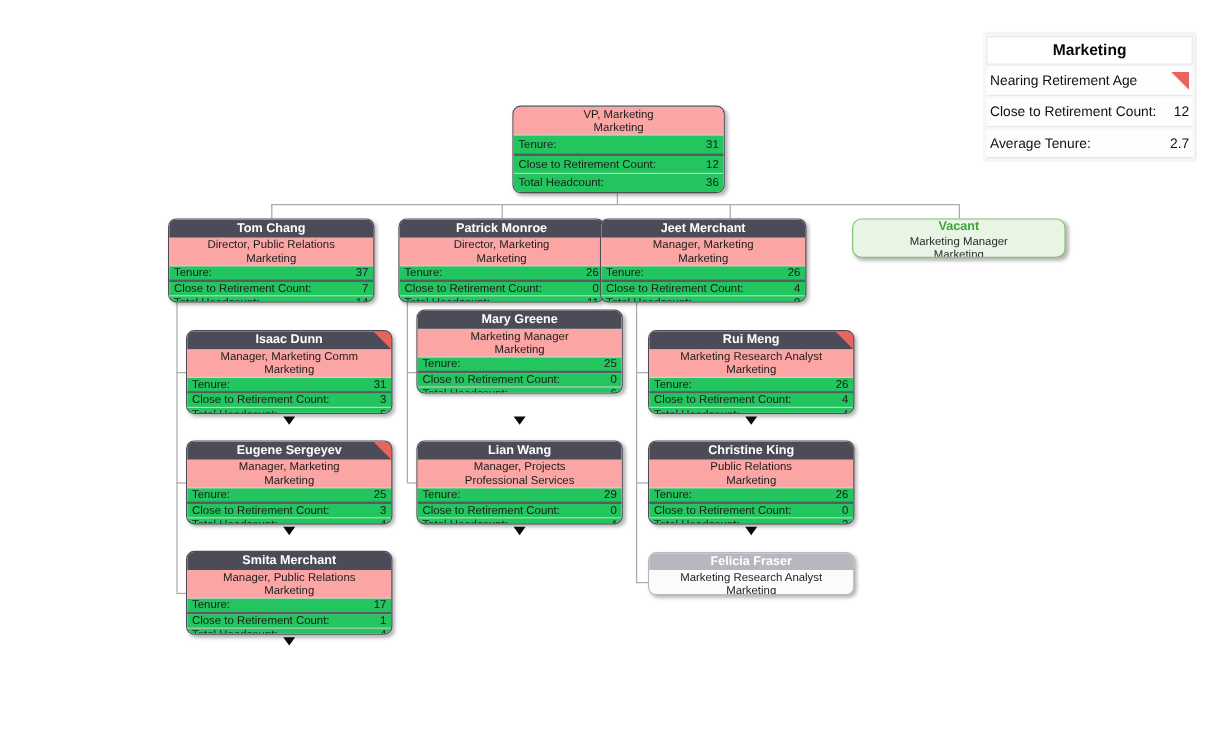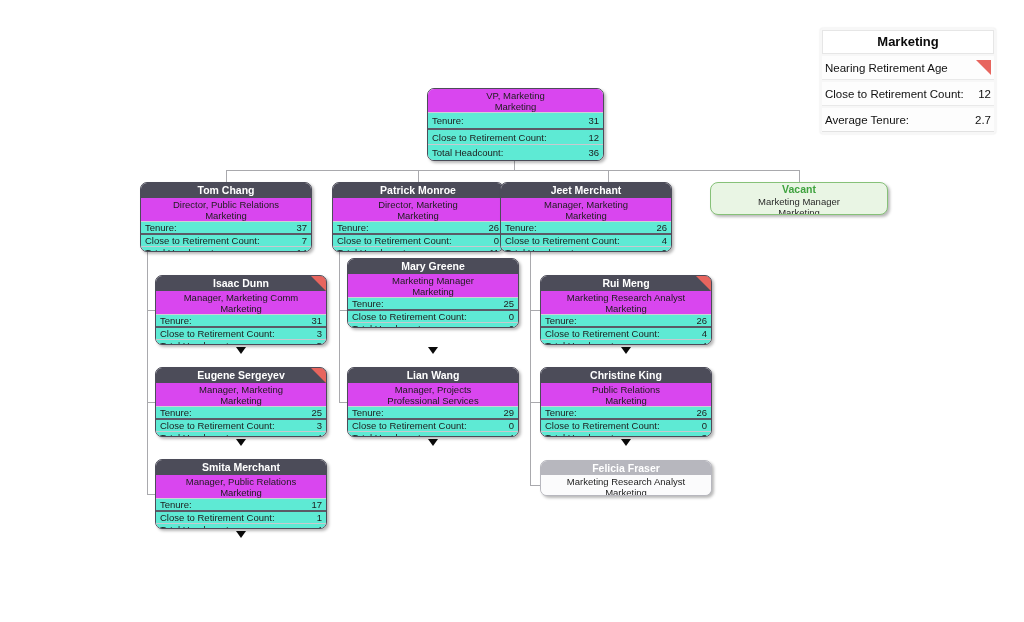--- a/index.html
+++ b/index.html
@@ -12,23 +12,23 @@
   .line.h { height:1px; }
   .line.v { width:1px; }
 
   
   .card { position:absolute; width:172px; height:70px; background:#f4f4f6;
           border:1.5px solid #4c4c59; border-radius:7px; overflow:hidden;
           box-shadow:2px 2px 3px rgba(0,0,0,0.28); display:flex; flex-direction:column; }
   .card .hdr { background:#4c4c59; color:#ffffff; font-weight:bold; font-size:10.5px;
                text-align:center; height:15px; line-height:15px; flex:0 0 15px; position:relative; }
   .titles { text-align:center; font-size:9.5px; color:#1c1c1c; line-height:11px;
-            padding-top:1px; border-bottom:1px solid #cfcfd6; flex:0 0 23px; background:#d946ef; }
+            padding-top:1px; border-bottom:1px solid #cfcfd6; flex:0 0 23px; background:#fca5a5; }
   .row { display:flex; justify-content:space-between; align-items:center;
-         font-size:9.5px; color:#1c1c1c; padding:0 4px; flex:1; background:#5eead4; }
+         font-size:9.5px; color:#1c1c1c; padding:0 4px; flex:1; background:#22c55e; }
   .row.dark-sep { border-bottom:2px solid #5a5a66; }
   .row.lite-sep { border-bottom:1px solid #c9c9cf; }
 
   .corner { position:absolute; top:0; right:0; width:15px; height:15px;
             background:#e7655e; clip-path:polygon(0 0,100% 0,100% 100%); }
 
   
   .card.root { width:177px; height:73px; }
   .card.root .hdr { flex:0 0 16px; line-height:16px; }
 

